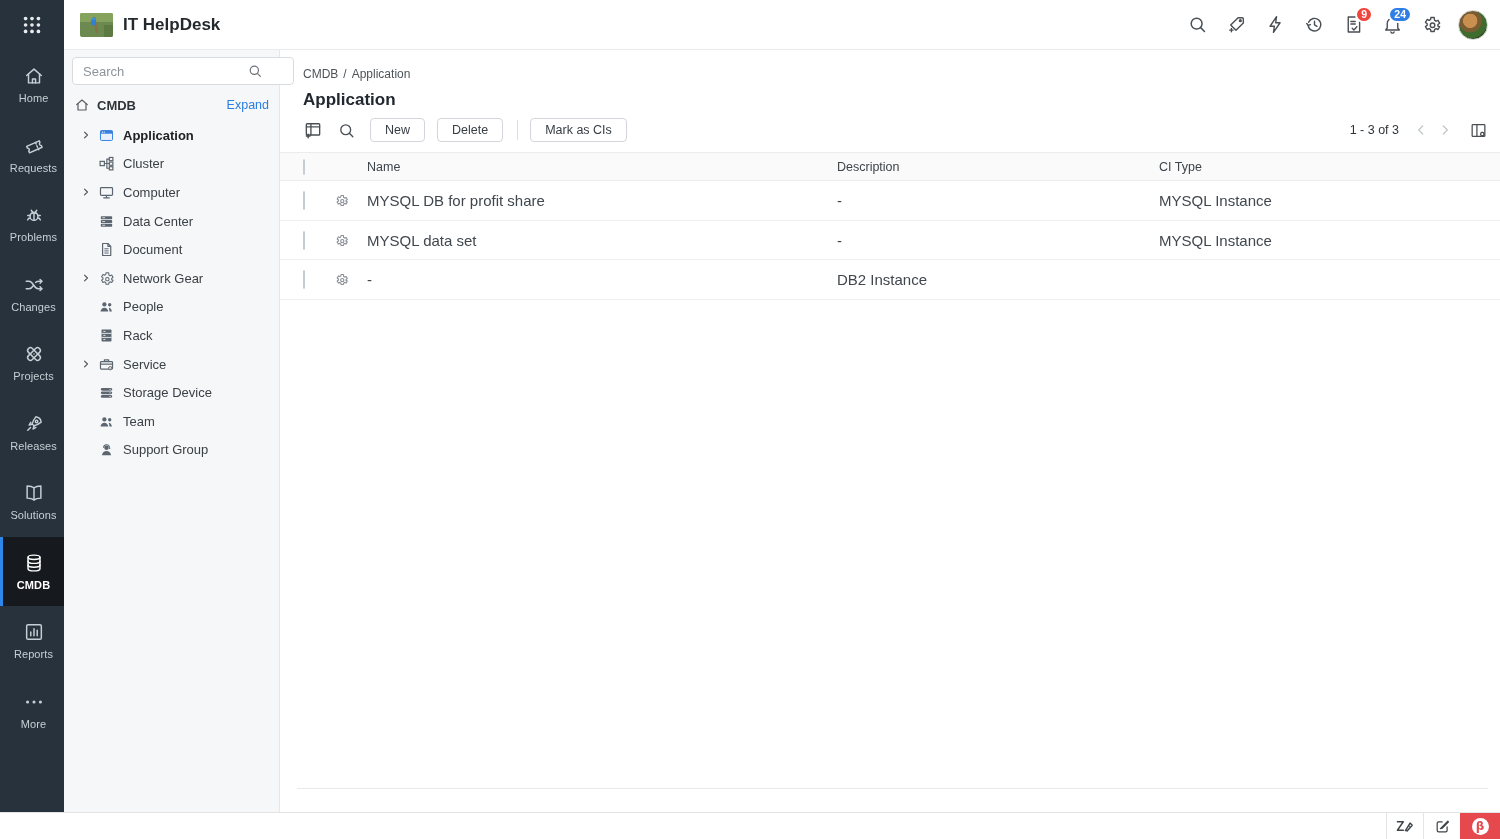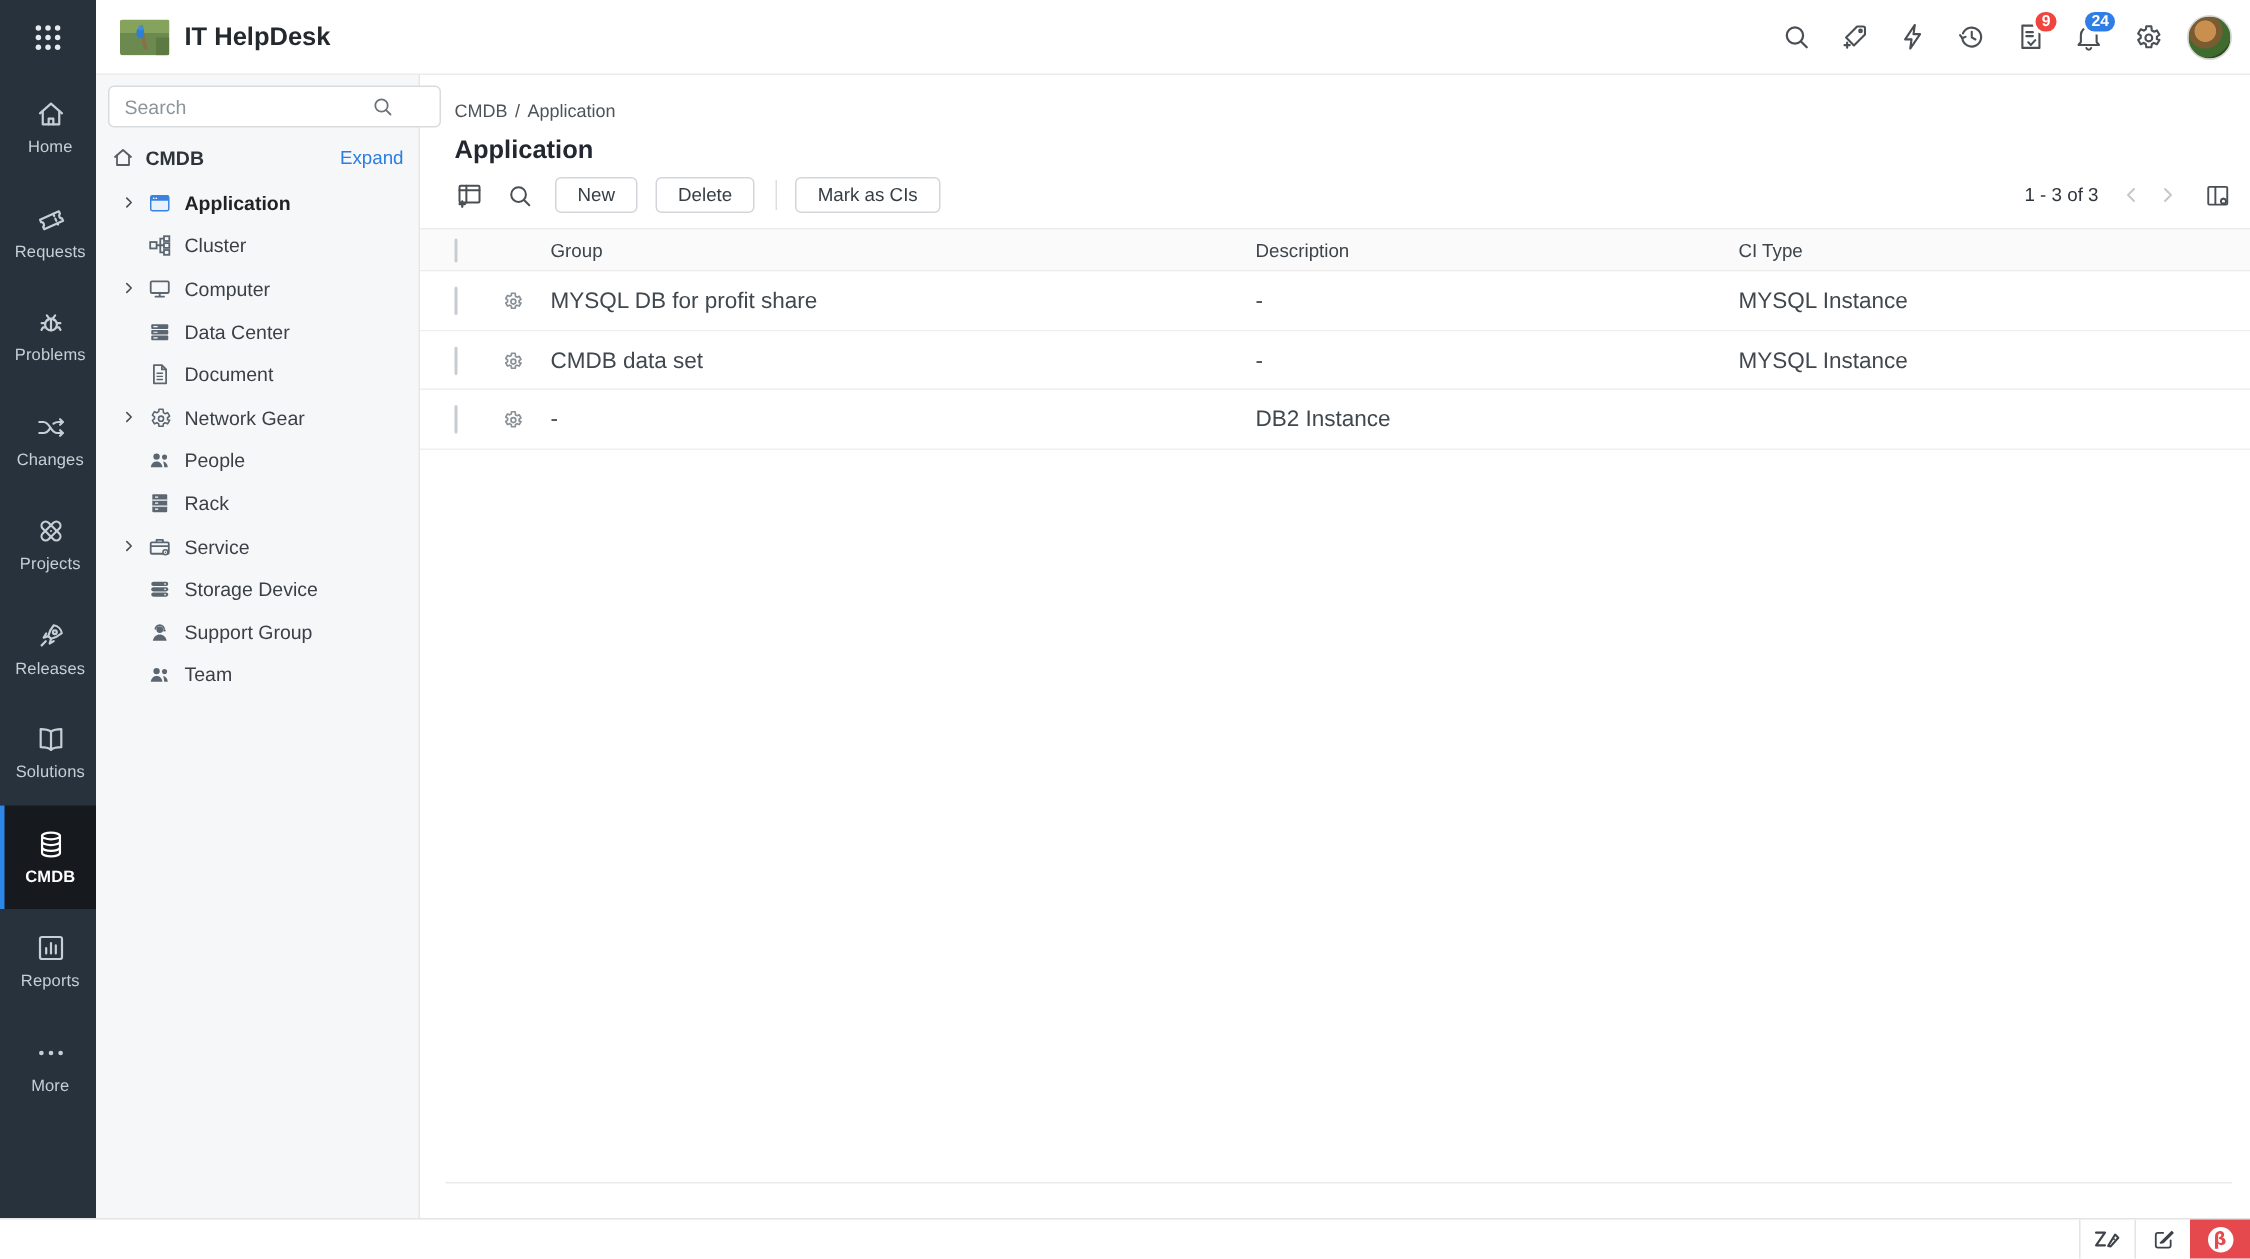--- a/index.html
+++ b/index.html
@@ -429,41 +429,41 @@
               <circle cx="17" cy="12.5" r=".8" fill="#f6f7f8"></circle>
               <circle cx="17" cy="17.5" r=".8" fill="#f6f7f8"></circle>
             </svg>
           </span>
         <span class="t-label">Storage Device</span>
       </div>
 
       <div class="tree-item">
         <span class="chev"></span>
         <span class="t-icon">
+            <svg width="17" height="17" viewBox="0 0 24 24" fill="currentColor">
+              <circle cx="9" cy="9" r="3"></circle>
+              <path d="M3.5 19c.5-3.4 2.7-5.3 5.5-5.3s5 1.9 5.5 5.3z"></path>
+              <circle cx="16.5" cy="9.5" r="2.4"></circle>
+              <path d="M15.2 13.6c2.3.3 4 2 4.4 5.4h-3.4c-.2-2.2-.5-4-1-5.4z"></path>
+            </svg>
+          </span>
+        <span class="t-label">Team</span>
+      </div>
+
+      <div class="tree-item">
+        <span class="chev"></span>
+        <span class="t-icon">
             <svg width="17" height="17" viewBox="0 0 24 24">
               <circle cx="12" cy="9.5" r="3.2" fill="currentColor"></circle>
               <path d="M5.5 20c.6-3.8 3.2-6 6.5-6s5.9 2.2 6.5 6z" fill="currentColor"></path>
               <path d="M7.8 9.5a4.2 4.2 0 0 1 8.4 0" fill="none" stroke="currentColor" stroke-width="1.5"></path>
               <circle cx="16.4" cy="10.3" r="1.1" fill="currentColor"></circle>
             </svg>
           </span>
         <span class="t-label">Support Group</span>
-      </div>
-
-      <div class="tree-item">
-        <span class="chev"></span>
-        <span class="t-icon">
-            <svg width="17" height="17" viewBox="0 0 24 24" fill="currentColor">
-              <circle cx="9" cy="9" r="3"></circle>
-              <path d="M3.5 19c.5-3.4 2.7-5.3 5.5-5.3s5 1.9 5.5 5.3z"></path>
-              <circle cx="16.5" cy="9.5" r="2.4"></circle>
-              <path d="M15.2 13.6c2.3.3 4 2 4.4 5.4h-3.4c-.2-2.2-.5-4-1-5.4z"></path>
-            </svg>
-          </span>
-        <span class="t-label">Team</span>
       </div>
 
     </div>
   </div>
 
   <div class="main">
     <div class="crumbs">
       <span class="crumb">CMDB</span>
       <span>/</span>
       <span class="crumb">Application</span>
@@ -509,21 +509,21 @@
               <path d="M16.8 13.6v1M16.8 17.6v1M13.9 16.6h1M18.7 16.6h1" stroke-width="1.3"></path>
             </svg>
           </span>
       </div>
     </div>
 
     <div class="table">
       <div class="trow thead">
         <span><span class="cb"></span></span>
         <span></span>
-        <span>Group</span>
+        <span>Name</span>
         <span>Description</span>
         <span>CI Type</span>
       </div>
 
       <div class="trow tbody-row">
         <span><span class="cb"></span></span>
         <span class="row-gear">
             <svg width="15" height="15" viewBox="0 0 24 24" fill="none" stroke="currentColor" stroke-width="1.8" stroke-linejoin="round">
               <path d="M19.3 13.8c.1-.6.1-1.2 0-1.8l2-1.5-1.9-3.3-2.3 1c-.5-.4-1-.7-1.6-.9L15.1 4h-3.8l-.4 2.4c-.6.2-1.1.5-1.6.9l-2.3-1-1.9 3.3 2 1.5c-.1.6-.1 1.2 0 1.8l-2 1.5 1.9 3.3 2.3-1c.5.4 1 .7 1.6.9l.4 2.4h3.8l.4-2.4c.6-.2 1.1-.5 1.6-.9l2.3 1 1.9-3.3z"></path>
               <circle cx="13.2" cy="12.9" r="2.6"></circle>
@@ -535,21 +535,21 @@
       </div>
 
       <div class="trow tbody-row">
         <span><span class="cb"></span></span>
         <span class="row-gear">
             <svg width="15" height="15" viewBox="0 0 24 24" fill="none" stroke="currentColor" stroke-width="1.8" stroke-linejoin="round">
               <path d="M19.3 13.8c.1-.6.1-1.2 0-1.8l2-1.5-1.9-3.3-2.3 1c-.5-.4-1-.7-1.6-.9L15.1 4h-3.8l-.4 2.4c-.6.2-1.1.5-1.6.9l-2.3-1-1.9 3.3 2 1.5c-.1.6-.1 1.2 0 1.8l-2 1.5 1.9 3.3 2.3-1c.5.4 1 .7 1.6.9l.4 2.4h3.8l.4-2.4c.6-.2 1.1-.5 1.6-.9l2.3 1 1.9-3.3z"></path>
               <circle cx="13.2" cy="12.9" r="2.6"></circle>
             </svg>
           </span>
-        <span class="cell-name">CMDB data set</span>
+        <span class="cell-name">MYSQL data set</span>
         <span>-</span>
         <span>MYSQL Instance</span>
       </div>
 
       <div class="trow tbody-row">
         <span><span class="cb"></span></span>
         <span class="row-gear">
             <svg width="15" height="15" viewBox="0 0 24 24" fill="none" stroke="currentColor" stroke-width="1.8" stroke-linejoin="round">
               <path d="M19.3 13.8c.1-.6.1-1.2 0-1.8l2-1.5-1.9-3.3-2.3 1c-.5-.4-1-.7-1.6-.9L15.1 4h-3.8l-.4 2.4c-.6.2-1.1.5-1.6.9l-2.3-1-1.9 3.3 2 1.5c-.1.6-.1 1.2 0 1.8l-2 1.5 1.9 3.3 2.3-1c.5.4 1 .7 1.6.9l.4 2.4h3.8l.4-2.4c.6-.2 1.1-.5 1.6-.9l2.3 1 1.9-3.3z"></path>
               <circle cx="13.2" cy="12.9" r="2.6"></circle>

